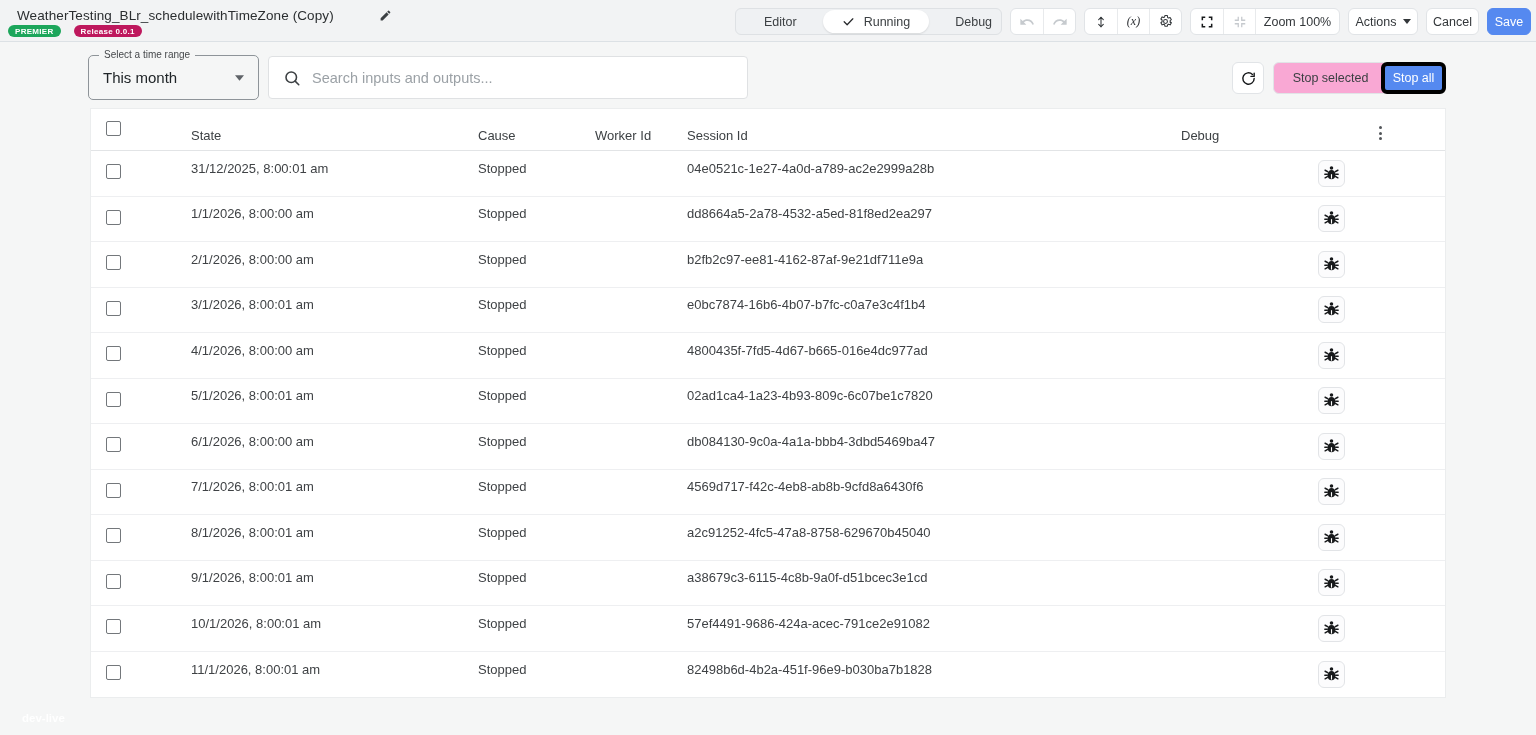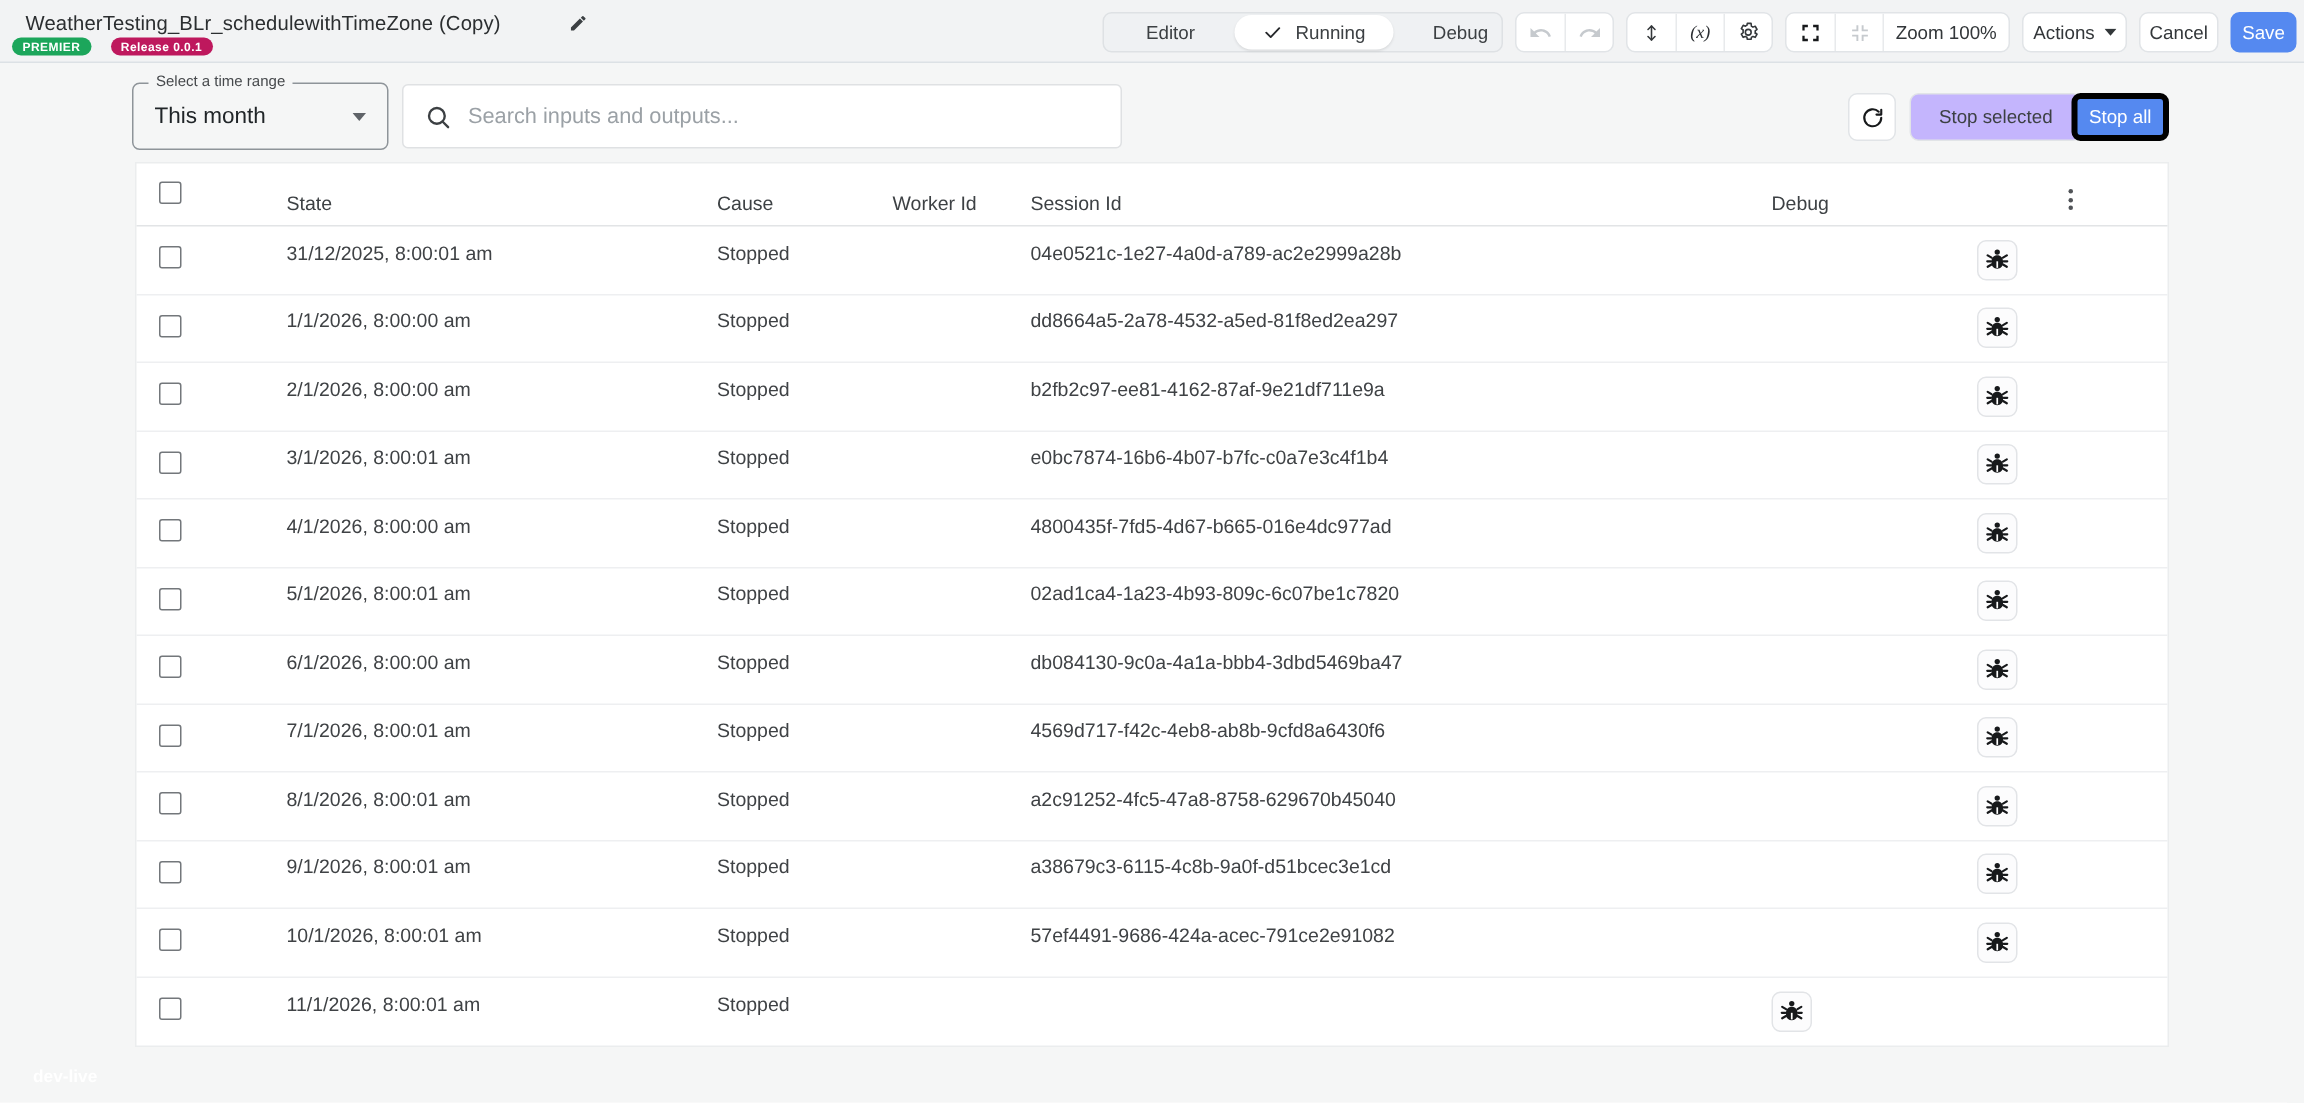--- a/index.html
+++ b/index.html
@@ -151,21 +151,21 @@
         <path d="M21 21l-4.8-4.8"></path>
       </svg>
     <input placeholder="Search inputs and outputs..." style="">
   </div>
   <button class="icon-btn32" style="left:1232px; top:19px;">
     <svg width="17" height="17" viewBox="0 0 24 24" fill="none" stroke="#17191b" stroke-width="2" stroke-linecap="round">
         <path d="M20 12a8 8 0 1 1-2.4-5.7"></path>
         <path d="M20 4.5V9h-4.5" stroke-linejoin="round"></path>
       </svg>
   </button>
-  <button class="toolbtn" style="left:1273px; top:19px; width:115px; background:#c4b5fd; border:1px solid #e1e4e7; color:#3c4043;">Stop selected</button>
+  <button class="toolbtn" style="left:1273px; top:19px; width:115px; background:#f9a8d4; border:1px solid #e1e4e7; color:#3c4043;">Stop selected</button>
   <button class="toolbtn" style="left:1381px; top:19px; width:65px; background:#5589f0; border:4px solid #000000; color:#fff;">Stop all</button>
 
   <div class="table">
     <div class="grid thead">
       <div class="cb"><span class="checkbox"></span></div>
       <div class="collabel">State</div>
       <div class="collabel">Cause</div>
       <div class="collabel">Worker Id</div>
       <div class="collabel">Session Id</div>
       <div class="collabel">Debug</div>
@@ -473,20 +473,21 @@
     </button>
           </div>
     <div></div>
   </div>
 
   <div class="grid trow">
     <div class="cb"><span class="checkbox"></span></div>
     <div class="txt">11/1/2026, 8:00:01 am</div>
     <div class="txt">Stopped</div>
     <div class="txt"></div>
+    <div class="txt">82498b6d-4b2a-451f-96e9-b030ba7b1828</div>
     <div class="txt"></div>
     <div>
             <button class="bug-btn">
       <svg width="17" height="17" viewBox="0 0 24 24">
         <circle cx="12" cy="4.3" r="2.5" fill="#17191b"></circle>
         <path d="M12 7.2c-3.2 0-5.4 2.4-5.4 5.6v1.9c0 3.2 2.2 5.3 5.4 5.3s5.4-2.1 5.4-5.3v-1.9c0-3.2-2.2-5.6-5.4-5.6z" fill="#17191b"></path>
         <g stroke="#17191b" stroke-width="2.1" stroke-linecap="round">
           <path d="M6.6 9.5L3 7.4"></path>
                   <path d="M6.1 13H2.6"></path>
                   <path d="M6.6 16L3 18.1"></path>

